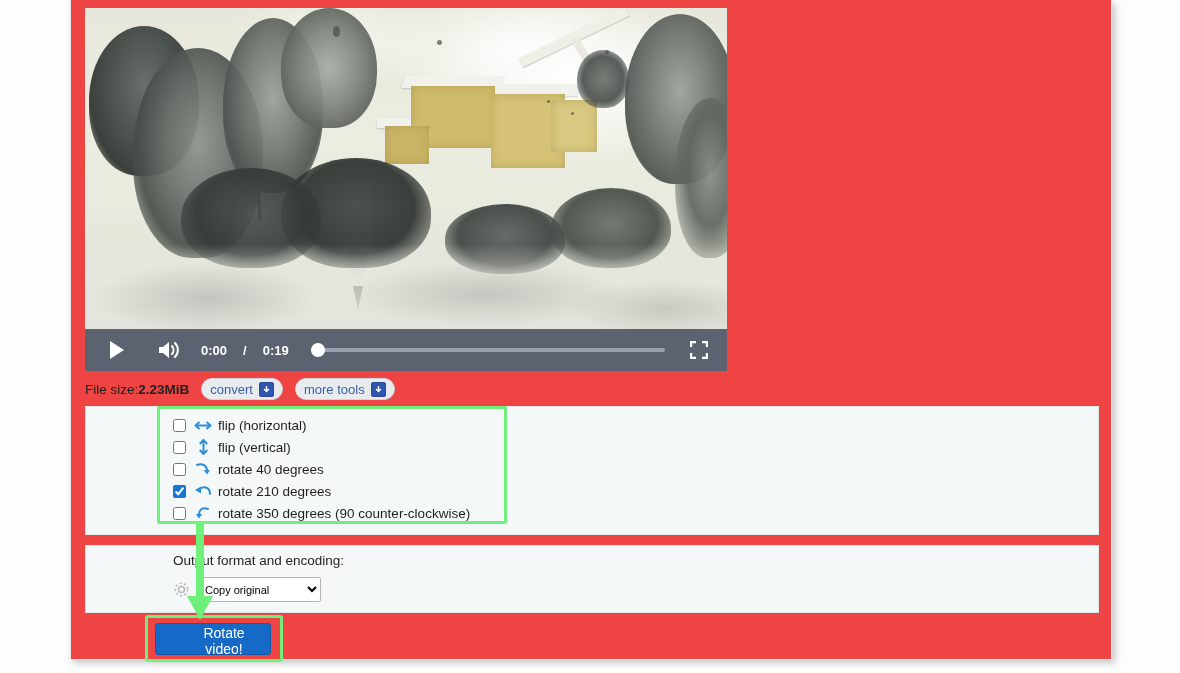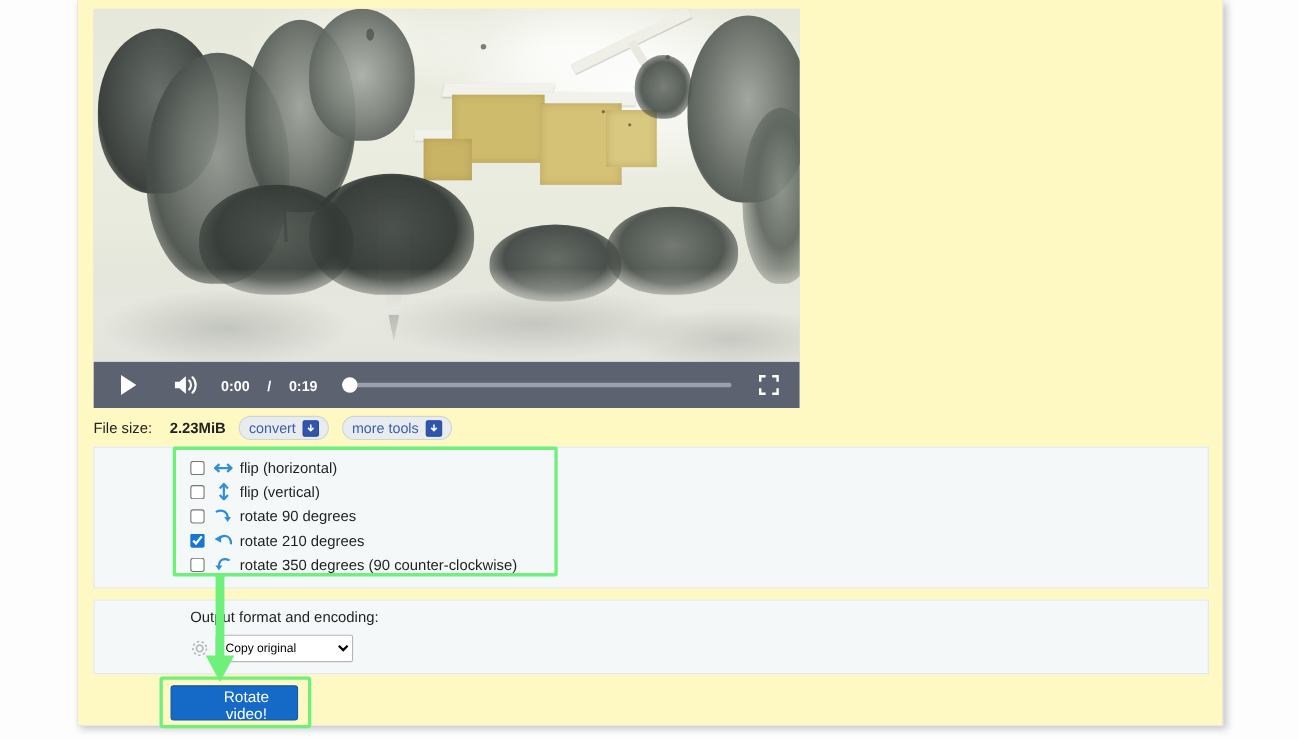--- a/index.html
+++ b/index.html
@@ -13,21 +13,21 @@
   .page {
     position: relative;
     width: 1180px; height: 673px;
     background: #fdfdfd;
   }
   
   .card {
     position: absolute;
     left: 70px; top: 0px;
     width: 1042px; height: 660px;
-    background: #fef9c3;
+    background: #ef4444;
     border: 1px solid #e8e8e8;
     border-top: none;
     box-shadow: 3px 3px 7px rgba(0,0,0,0.22);
   }
 
   
   .player {
     position: absolute;
     left: 14px; top: 8px;
     width: 642px; height: 363px;
@@ -173,21 +173,21 @@
     background:#ffffff;
   }
   .ctl-fs { width:40px; height:42px; margin-right:8px; }
 
   
   .infoline {
     position:absolute; left:14px; top:377px; width:1010px; height:24px;
     display:flex; align-items:center;
     font-size:13.5px; color:#222222;
   }
-  .infoline .strong { font-weight:bold;margin-left:16px; }
+  .infoline .strong { font-weight:bold; }
   .minibtn {
     display:inline-flex; align-items:center; gap:6px;
     height:22px; padding:0 8px; margin-left:12px;
     background:#e9ecef; border:1px solid #cfd4da; border-radius:11px;
     color:#3b5ea8; font-size:13px; cursor:pointer;
   }
   .dlbox {
     width:15px; height:15px; border:1px solid #2a4a9a; border-radius:2px;
     background:#2f55ad; display:inline-flex; align-items:center; justify-content:center;
   }
@@ -410,21 +410,21 @@
       </label>
 
       <label class="optrow">
         <input type="checkbox" style="">
         <span class="opticon">
           <svg width="16" height="16" viewBox="0 0 16 16">
             <path d="M2 4 C7 2, 12 4, 12 10" stroke="#2f8ed6" stroke-width="2" fill="none" stroke-linecap="round"></path>
             <path d="M8.8 9 L12 13.5 L15 9 Z" fill="#2f8ed6"></path>
           </svg>
         </span>
-        <span class="optlabel">rotate 90 degrees</span>
+        <span class="optlabel">rotate 40 degrees</span>
       </label>
 
       <label class="optrow">
         <input type="checkbox" checked="" style="">
         <span class="opticon">
           <svg width="18" height="14" viewBox="0 0 18 14">
             <path d="M16 10 C16 3, 9 1, 5 6" stroke="#2f8ed6" stroke-width="2" fill="none" stroke-linecap="round"></path>
             <path d="M7 2.5 L1 6 L7 9.5 Z" fill="#2f8ed6"></path>
           </svg>
         </span>

